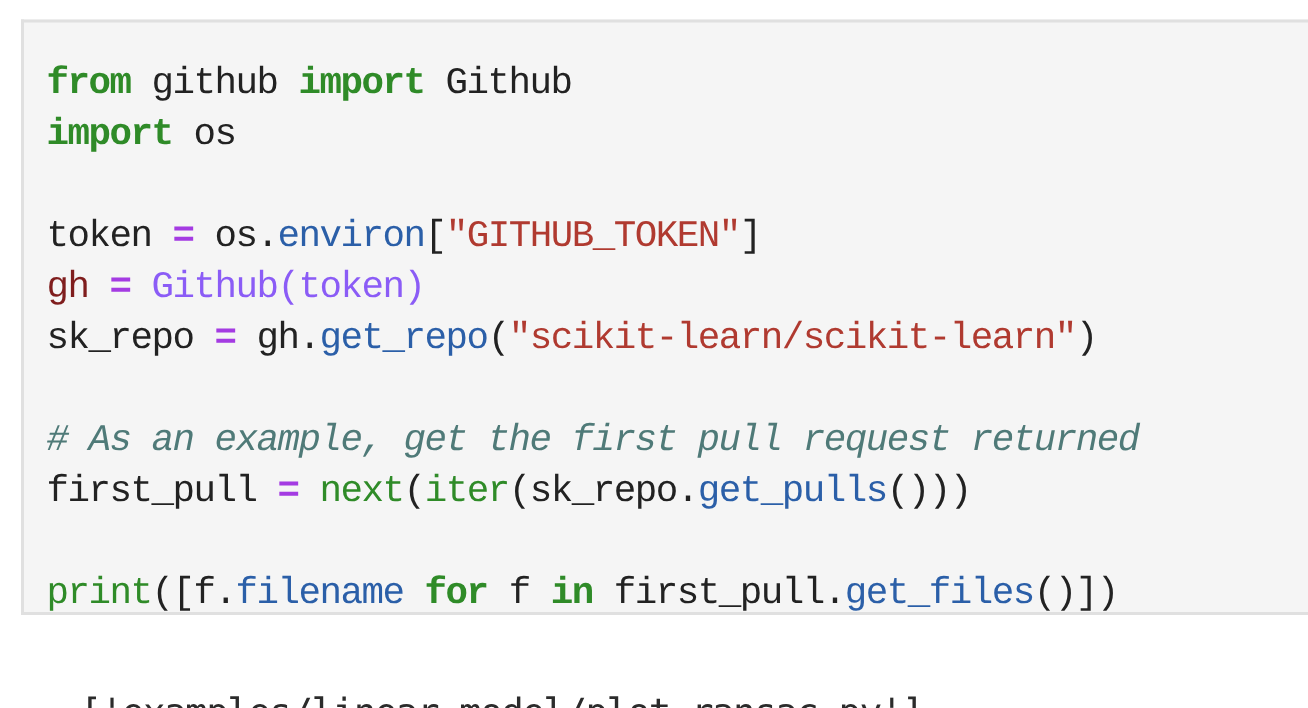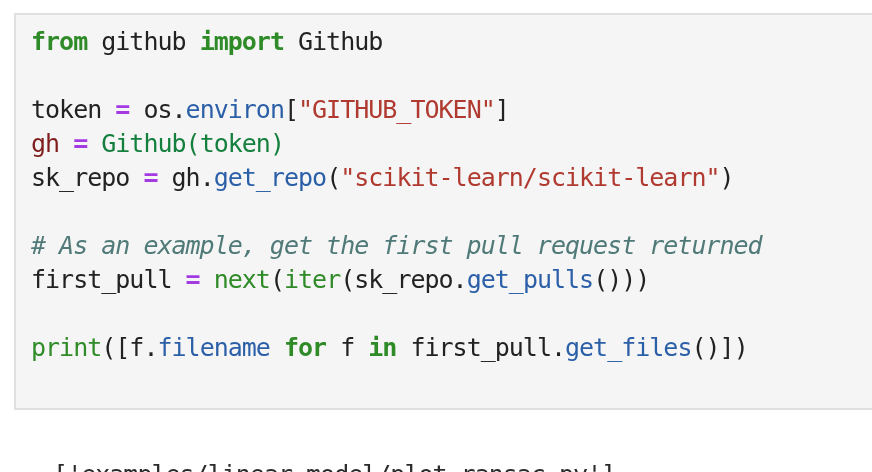--- a/index.html
+++ b/index.html
@@ -14,22 +14,23 @@
   .code-cell {
     position: absolute;
     left: 14px;
     top: 13px;
     width: 858px;
     height: 397px;
     box-sizing: border-box;
     background: #f5f5f5;
     border: 2px solid #e0e0e0;
     border-right: none;
-    padding: 10px 0 10px 15px;
+    padding: 24px 0 10px 15px;
     overflow: hidden;
+    font-family: Liberation Mono, monospace;
   }
   .code-line {
     white-space: pre;
     font-size: 25px;
     line-height: 34px;
     min-height: 34px;
     letter-spacing: -1px;
   }
   .tok-kw  { font-weight: bold; }
   .tok-op  { font-weight: bold; }
@@ -42,23 +43,24 @@
     font-size: 25px;
     line-height: 34px;
     letter-spacing: -1px;
   }
 </style>
 </head>
 <body style="background: rgb(255, 255, 255);">
 
 <div class="code-cell" id="code-cell" style="background: rgb(245, 245, 245); border-color: rgb(224, 224, 224);">
     <div class="code-line"><span class="tok-kw" style="color: rgb(47, 139, 40);">from</span><span class="tok-pl" style="color: rgb(34, 34, 34);"> github </span><span class="tok-kw" style="color: rgb(47, 139, 40);">import</span><span class="tok-pl" style="color: rgb(34, 34, 34);"> Github</span></div>
+    <div class="code-line"><span class="tok-kw" style="color: rgb(47, 139, 40);">import</span><span class="tok-pl" style="color: rgb(34, 34, 34);"> os</span></div>
     <div class="code-line">&nbsp;</div>
     <div class="code-line"><span class="tok-pl" style="color: rgb(34, 34, 34);">token </span><span class="tok-op" style="color: rgb(164, 59, 226);">=</span><span class="tok-pl" style="color: rgb(34, 34, 34);"> os.</span><span class="tok-prop" style="color: rgb(43, 95, 168);">environ</span><span class="tok-pl" style="color: rgb(34, 34, 34);">[</span><span class="tok-str" style="color: rgb(176, 58, 48);">"GITHUB_TOKEN"</span><span class="tok-pl" style="color: rgb(34, 34, 34);">]</span></div>
-    <div class="code-line"><span class="tok-pl" style="color: #7f1d1d;">gh </span><span class="tok-op" style="color: rgb(164, 59, 226);">=</span><span class="tok-pl" style="color: #15803d;"> Github(token)</span></div>
+    <div class="code-line"><span class="tok-pl" style="color: #7f1d1d;">gh </span><span class="tok-op" style="color: rgb(164, 59, 226);">=</span><span class="tok-pl" style="color: #8b5cf6;"> Github(token)</span></div>
     <div class="code-line"><span class="tok-pl" style="color: rgb(34, 34, 34);">sk_repo </span><span class="tok-op" style="color: rgb(164, 59, 226);">=</span><span class="tok-pl" style="color: rgb(34, 34, 34);"> gh.</span><span class="tok-prop" style="color: rgb(43, 95, 168);">get_repo</span><span class="tok-pl" style="color: rgb(34, 34, 34);">(</span><span class="tok-str" style="color: rgb(176, 58, 48);">"scikit-learn/scikit-learn"</span><span class="tok-pl" style="color: rgb(34, 34, 34);">)</span></div>
     <div class="code-line">&nbsp;</div>
     <div class="code-line"><span class="tok-com" style="color: rgb(79, 122, 120);"># As an example, get the first pull request returned</span></div>
     <div class="code-line"><span class="tok-pl" style="color: rgb(34, 34, 34);">first_pull </span><span class="tok-op" style="color: rgb(164, 59, 226);">=</span><span class="tok-pl" style="color: rgb(34, 34, 34);"> </span><span class="tok-bi" style="color: rgb(47, 139, 40);">next</span><span class="tok-pl" style="color: rgb(34, 34, 34);">(</span><span class="tok-bi" style="color: rgb(47, 139, 40);">iter</span><span class="tok-pl" style="color: rgb(34, 34, 34);">(sk_repo.</span><span class="tok-prop" style="color: rgb(43, 95, 168);">get_pulls</span><span class="tok-pl" style="color: rgb(34, 34, 34);">()))</span></div>
     <div class="code-line">&nbsp;</div>
     <div class="code-line"><span class="tok-bi" style="color: rgb(47, 139, 40);">print</span><span class="tok-pl" style="color: rgb(34, 34, 34);">([f.</span><span class="tok-prop" style="color: rgb(43, 95, 168);">filename</span><span class="tok-pl" style="color: rgb(34, 34, 34);"> </span><span class="tok-kw" style="color: rgb(47, 139, 40);">for</span><span class="tok-pl" style="color: rgb(34, 34, 34);"> f </span><span class="tok-kw" style="color: rgb(47, 139, 40);">in</span><span class="tok-pl" style="color: rgb(34, 34, 34);"> first_pull.</span><span class="tok-prop" style="color: rgb(43, 95, 168);">get_files</span><span class="tok-pl" style="color: rgb(34, 34, 34);">()])</span></div>
   </div>
 
 <div class="output-area" style="color: rgb(43, 43, 43);">
   <span>['examples/linear_model/plot_ransac.py']</span>

